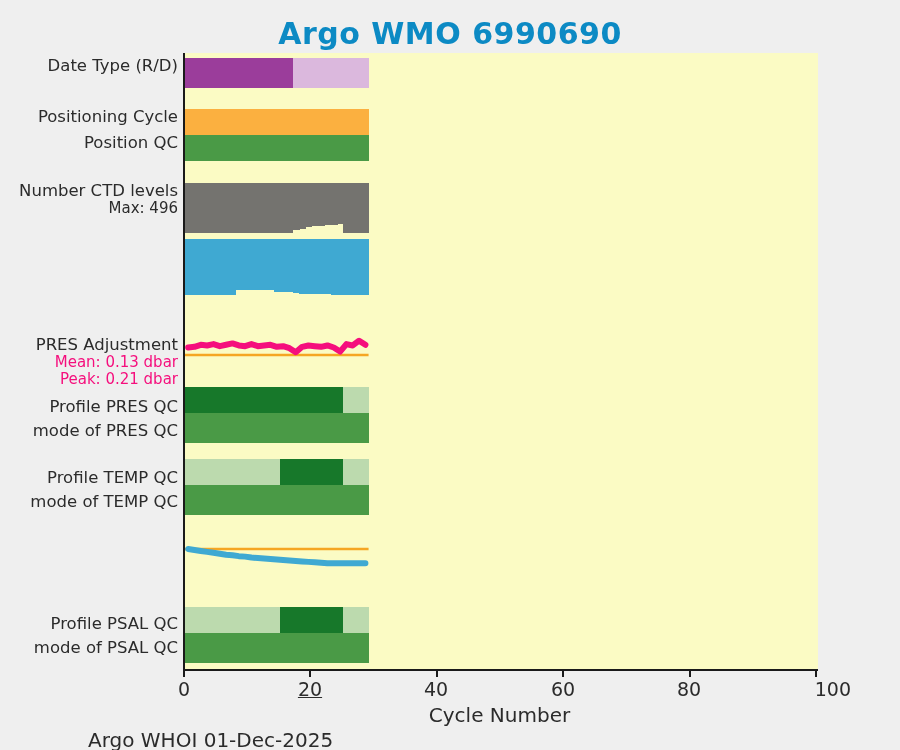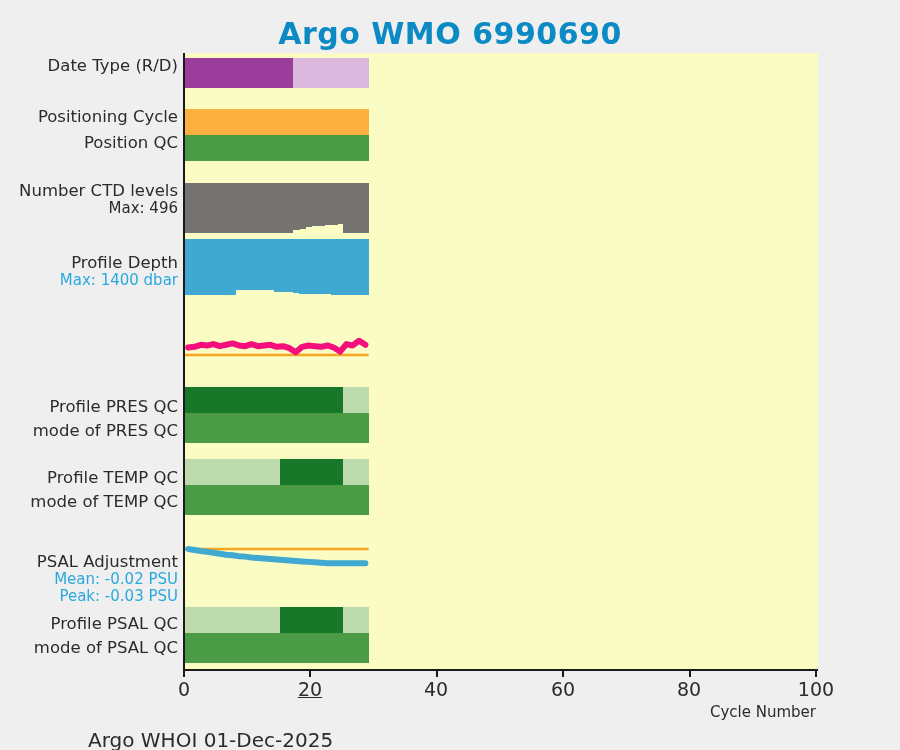--- a/index.html
+++ b/index.html
@@ -55,21 +55,21 @@
 
   
   .xtick{position:absolute;top:665px;width:2px;height:8px;background:#1a1a1a;}
   .xticklab{
     position:absolute;top:674px;
     font-size:19px;color:#2b2b2b;
     text-align:center;width:70px;
   }
   #xlabel{
     position:absolute;top:699px;left:183px;width:633px;
-    text-align:right;font-size:15px;color:#2b2b2b;
+    text-align:center;font-size:20px;color:#2b2b2b;
   }
   #footer{
     position:absolute;left:88px;top:724px;
     font-size:20px;color:#2b2b2b;
   }
   svg{display:block;overflow:visible;}
 </style>
 </head>
 <body>
 
@@ -100,45 +100,41 @@
   </div>
   <div class="ylab" style="top:130px;">
     <span>Position QC</span>
   </div>
 
   <div class="ylab" style="top:178px;">
     <span>Number CTD levels</span>
     <span class="sub dark">Max: 496</span>
   </div>
 
-  <div class="ylab" style="top:250px;">
-    <span>Profile Depth</span>
-    <span class="sub blue">Max: 1400 dbar</span>
-  </div>
-
+
+  <div class="ylab" style="top:332px;">
+    <span>PRES Adjustment</span>
+    <span class="sub pink">Mean: 0.13 dbar</span>
+    <span class="sub pink">Peak: 0.21 dbar</span>
+  </div>
 
   <div class="ylab" style="top:394px;">
     <span>Profile PRES QC</span>
   </div>
   <div class="ylab" style="top:418px;">
     <span>mode of PRES QC</span>
   </div>
 
   <div class="ylab" style="top:465px;">
     <span>Profile TEMP QC</span>
   </div>
   <div class="ylab" style="top:489px;">
     <span>mode of TEMP QC</span>
   </div>
 
-  <div class="ylab" style="top:549px;">
-    <span>PSAL Adjustment</span>
-    <span class="sub blue">Mean: -0.02 PSU</span>
-    <span class="sub blue">Peak: -0.03 PSU</span>
-  </div>
 
   <div class="ylab" style="top:611px;">
     <span>Profile PSAL QC</span>
   </div>
   <div class="ylab" style="top:635px;">
     <span>mode of PSAL QC</span>
   </div>
 
   <div id="plot">
     <div id="plotinner">
@@ -257,17 +253,17 @@
   <div class="xtick" style="left:436px;"></div>
   <div class="xtick" style="left:562px;"></div>
   <div class="xtick" style="left:689px;"></div>
   <div class="xtick" style="left:815px;"></div>
 
   <div class="xticklab" style="left:149px;">0</div>
   <div class="xticklab" style="left:275px;text-decoration:underline;">20</div>
   <div class="xticklab" style="left:401px;">40</div>
   <div class="xticklab" style="left:528px;">60</div>
   <div class="xticklab" style="left:654px;">80</div>
-  <div class="xticklab" style="left:781px;">100</div>
+  <div class="xticklab" style="left:781px;text-align:right;">100</div>
 
   <div id="xlabel">Cycle Number</div>
   <div id="footer">Argo WHOI 01-Dec-2025</div>
 </div>
 
 </body></html>

